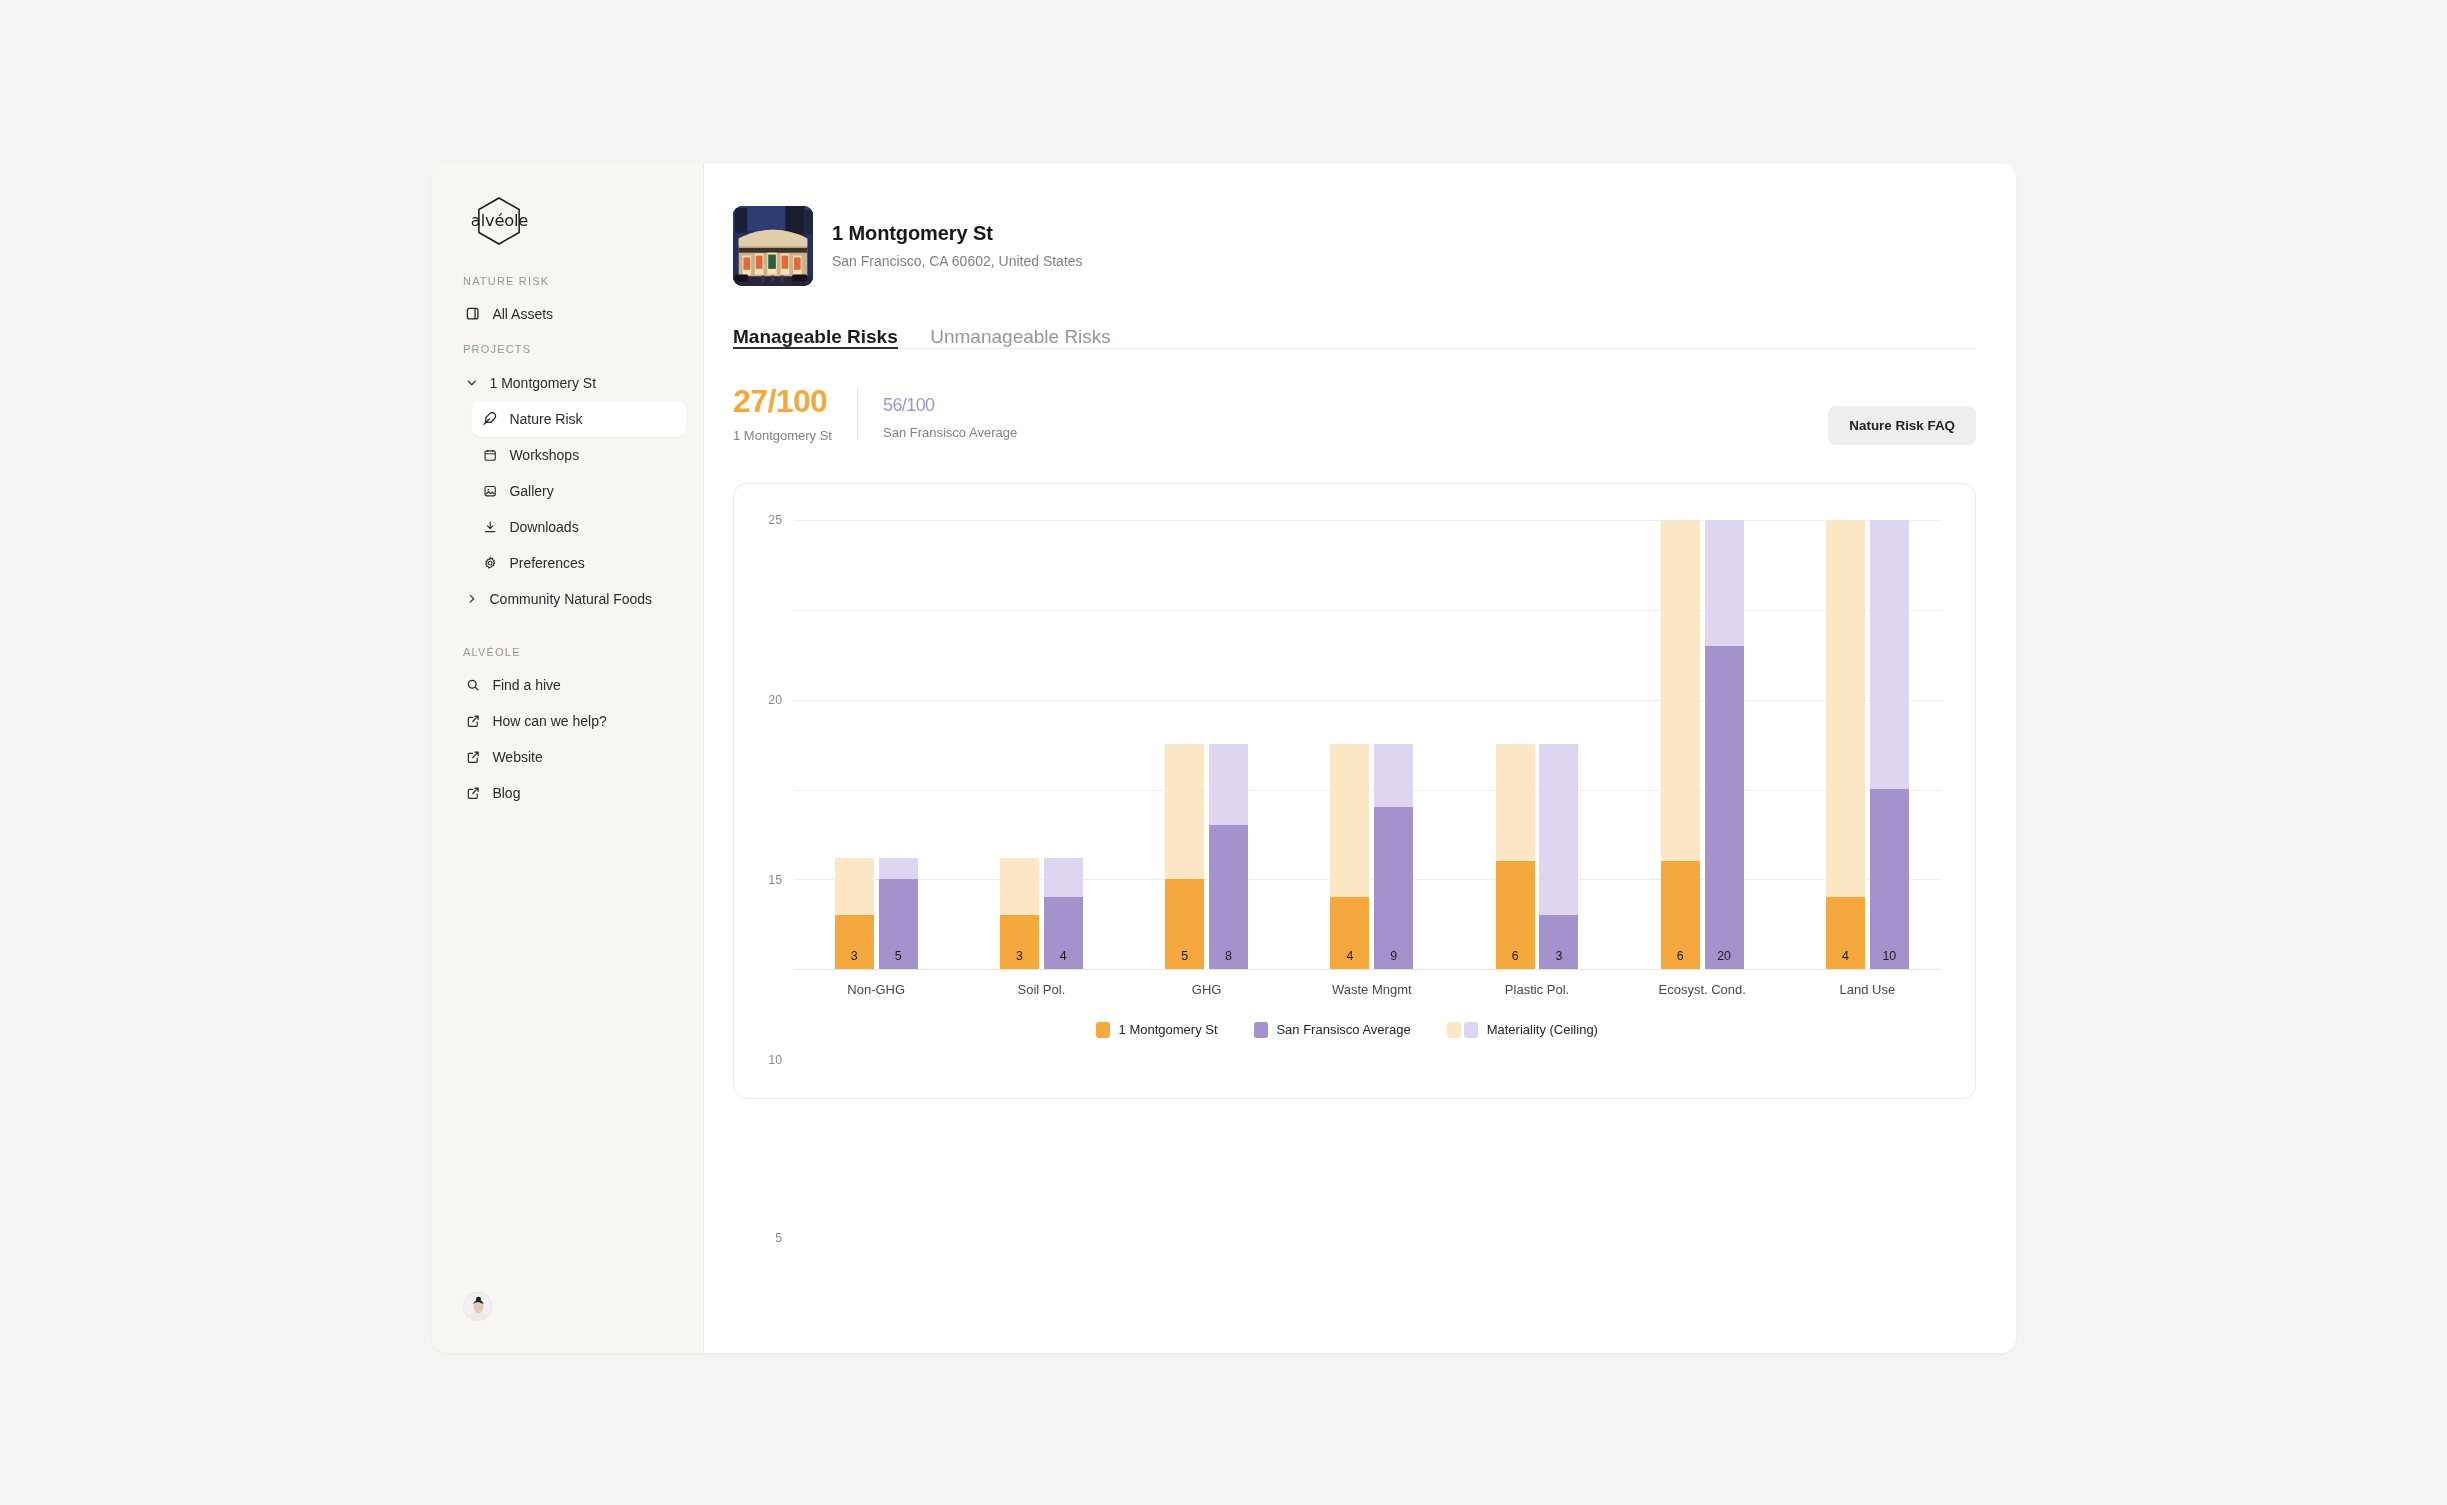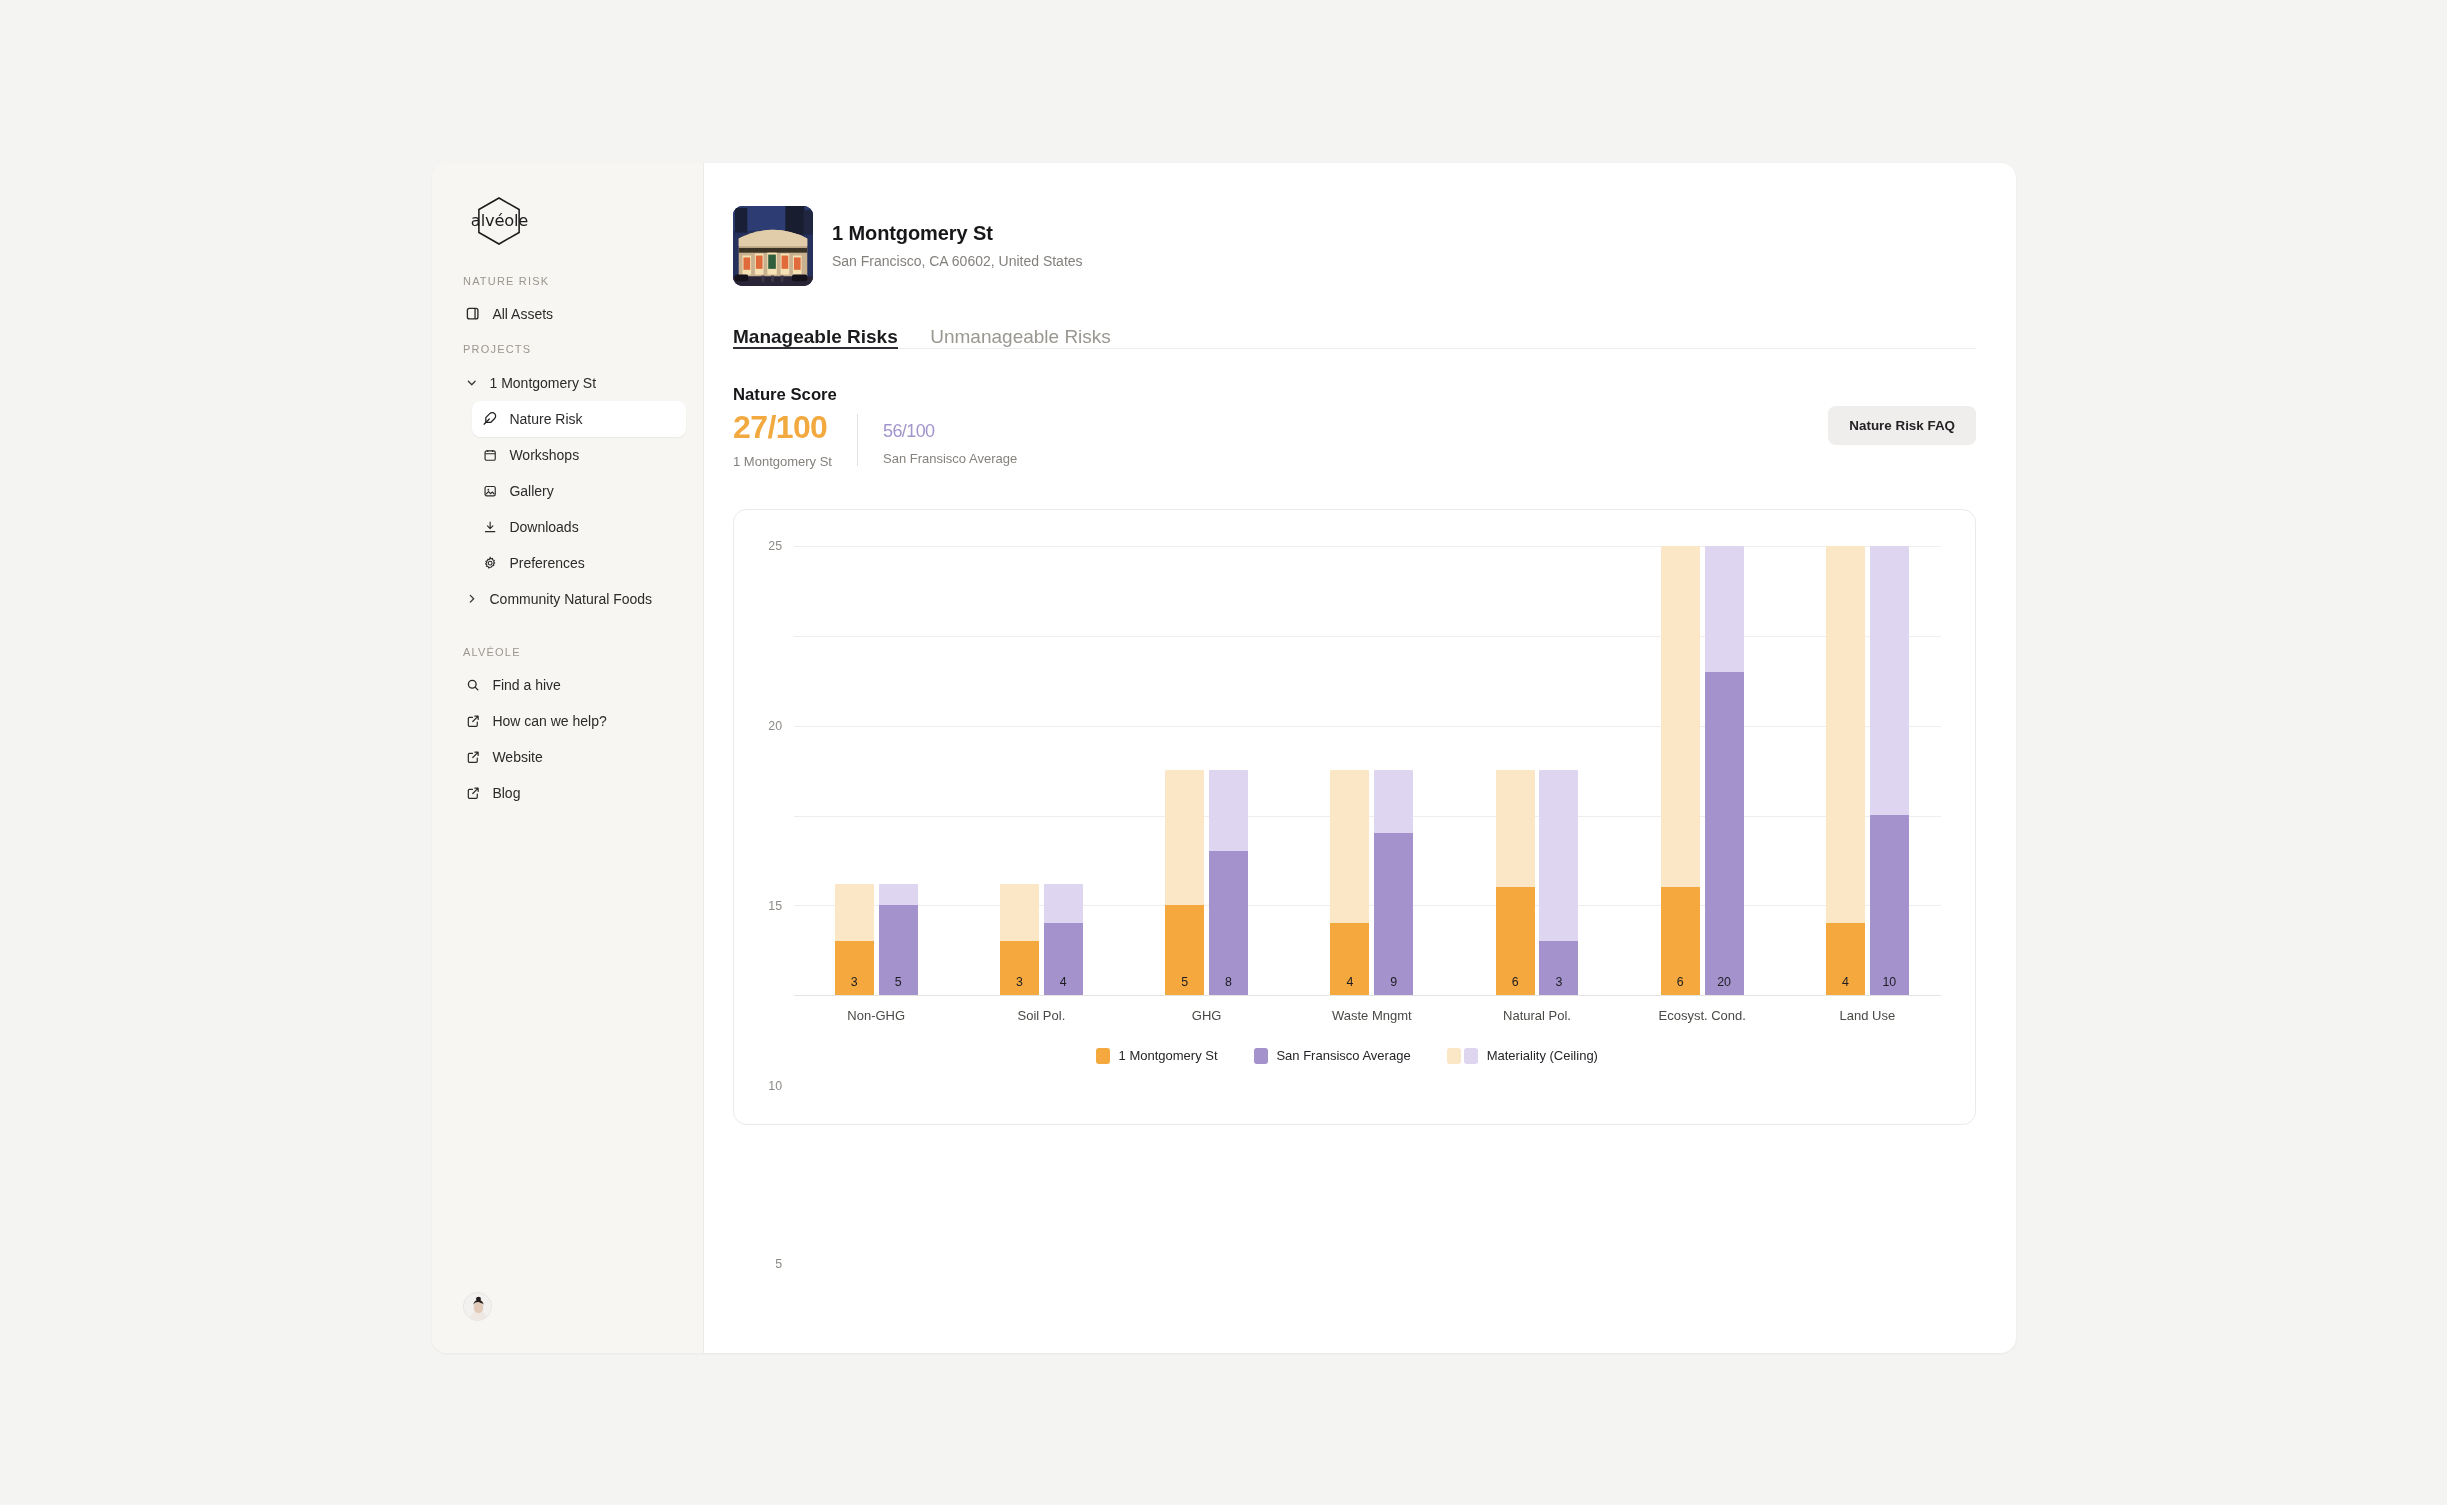--- a/index.html
+++ b/index.html
@@ -490,21 +490,20 @@
         <div class="asset-sub">San Francisco, CA 60602, United States</div>
       </div>
     </div>
 
     <div class="tabs">
       <div class="tab active">Manageable Risks</div>
       <div class="tab">Unmanageable Risks</div>
     </div>
 
     <div class="score-block">
-      <div class="score-title">Nature Score</div>
       <div class="score-row">
         <div class="score-col">
           <div class="score-big">27/100</div>
           <div class="score-cap">1 Montgomery St</div>
         </div>
         <div class="score-col second">
           <div class="score-big alt">56/100</div>
           <div class="score-cap">San Fransisco Average</div>
         </div>
       </div>
@@ -602,21 +601,21 @@
                 <div class="val">10</div>
               </div>
             </div>
           </div>
       </div>
       <div class="xlabels" id="xlabels">
           <div class="xlabel">Non-GHG</div>
           <div class="xlabel">Soil Pol.</div>
           <div class="xlabel">GHG</div>
           <div class="xlabel">Waste Mngmt</div>
-          <div class="xlabel">Natural Pol.</div>
+          <div class="xlabel">Plastic Pol.</div>
           <div class="xlabel">Ecosyst. Cond.</div>
           <div class="xlabel">Land Use</div>
         </div>
       <div class="legend" id="legend">
           <div class="legend-item">
             <span class="swatch" style="background: rgb(244, 168, 61);"></span>
             <span>1 Montgomery St</span>
           </div>
           <div class="legend-item">
             <span class="swatch" style="background: rgb(163, 146, 203);"></span>

